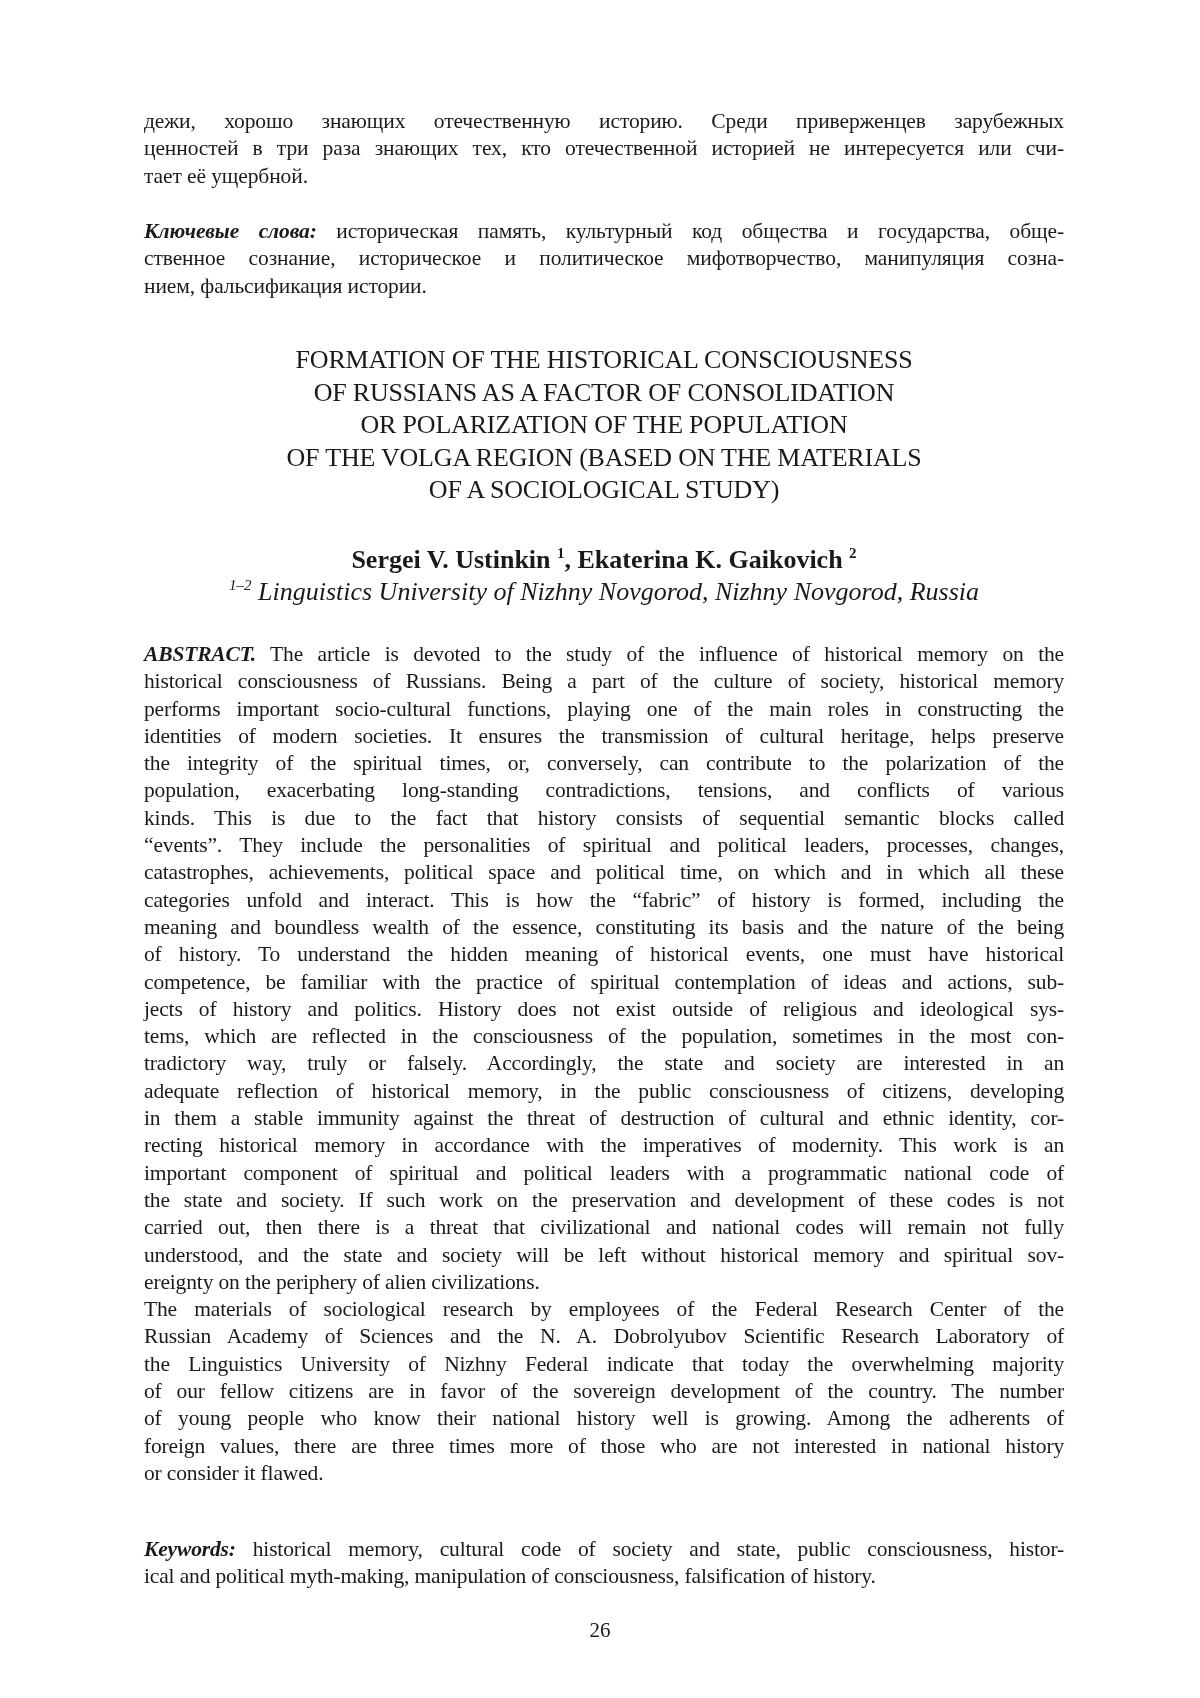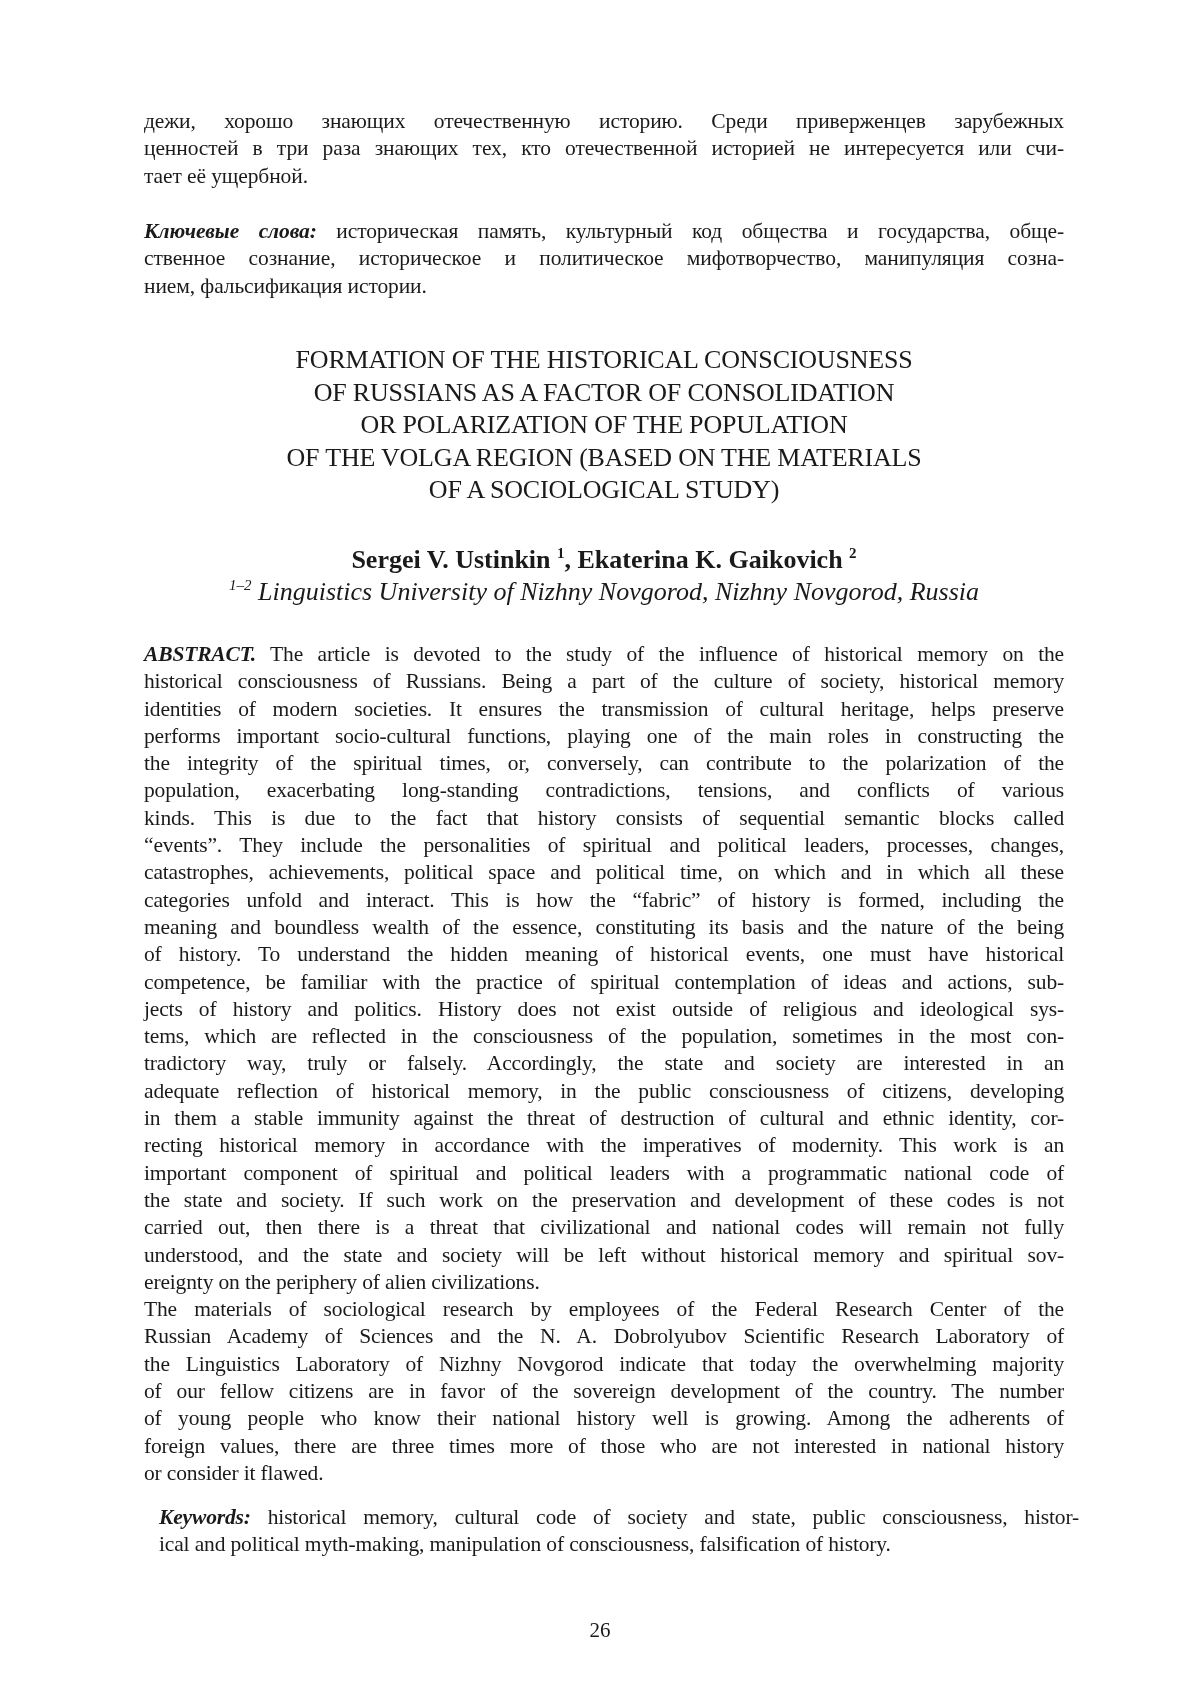--- a/index.html
+++ b/index.html
@@ -52,22 +52,22 @@
     <sup>2</sup>
   </div>
   <div class="affil">
     <sup>1–2</sup>
     <span>Linguistics University of Nizhny Novgorod, Nizhny Novgorod, Russia</span>
   </div>
 
   <div class="block" style="top:641px;">
     <span class="line"><span class="label">ABSTRACT.</span><span> The article is devoted to the study of the influence of historical memory on the</span></span>
     <span class="line">historical consciousness of Russians. Being a part of the culture of society, historical memory</span>
+    <span class="line">performs important socio-cultural functions, playing one of the main roles in constructing the</span>
     <span class="line">identities of modern societies. It ensures the transmission of cultural heritage, helps preserve</span>
-    <span class="line">performs important socio-cultural functions, playing one of the main roles in constructing the</span>
     <span class="line">the integrity of the spiritual times, or, conversely, can contribute to the polarization of the</span>
     <span class="line">population, exacerbating long-standing contradictions, tensions, and conflicts of various</span>
     <span class="line">kinds. This is due to the fact that history consists of sequential semantic blocks called</span>
     <span class="line">“events”. They include the personalities of spiritual and political leaders, processes, changes,</span>
     <span class="line">catastrophes, achievements, political space and political time, on which and in which all these</span>
     <span class="line">categories unfold and interact. This is how the “fabric” of history is formed, including the</span>
     <span class="line">meaning and boundless wealth of the essence, constituting its basis and the nature of the being</span>
     <span class="line">of history. To understand the hidden meaning of historical events, one must have historical</span>
     <span class="line">competence, be familiar with the practice of spiritual contemplation of ideas and actions, sub-</span>
     <span class="line">jects of history and politics. History does not exist outside of religious and ideological sys-</span>
@@ -76,26 +76,26 @@
     <span class="line">adequate reflection of historical memory, in the public consciousness of citizens, developing</span>
     <span class="line">in them a stable immunity against the threat of destruction of cultural and ethnic identity, cor-</span>
     <span class="line">recting historical memory in accordance with the imperatives of modernity. This work is an</span>
     <span class="line">important component of spiritual and political leaders with a programmatic national code of</span>
     <span class="line">the state and society. If such work on the preservation and development of these codes is not</span>
     <span class="line">carried out, then there is a threat that civilizational and national codes will remain not fully</span>
     <span class="line">understood, and the state and society will be left without historical memory and spiritual sov-</span>
     <span class="line last">ereignty on the periphery of alien civilizations.</span>
     <span class="line">The materials of sociological research by employees of the Federal Research Center of the</span>
     <span class="line">Russian Academy of Sciences and the N. A. Dobrolyubov Scientific Research Laboratory of</span>
-    <span class="line">the Linguistics Laboratory of Nizhny Novgorod indicate that today the overwhelming majority</span>
+    <span class="line">the Linguistics University of Nizhny Federal indicate that today the overwhelming majority</span>
     <span class="line">of our fellow citizens are in favor of the sovereign development of the country. The number</span>
     <span class="line">of young people who know their national history well is growing. Among the adherents of</span>
     <span class="line">foreign values, there are three times more of those who are not interested in national history</span>
     <span class="line last">or consider it flawed.</span>
   </div>
 
-  <div class="block" style="top:1504px;margin-left:15px;">
+  <div class="block" style="top:1536px;">
     <span class="line"><span class="label">Keywords:</span><span> historical memory, cultural code of society and state, public consciousness, histor-</span></span>
     <span class="line last">ical and political myth-making, manipulation of consciousness, falsification of history.</span>
   </div>
 
   <div class="pagenum">26</div>
 </div>
 
 </body></html>

